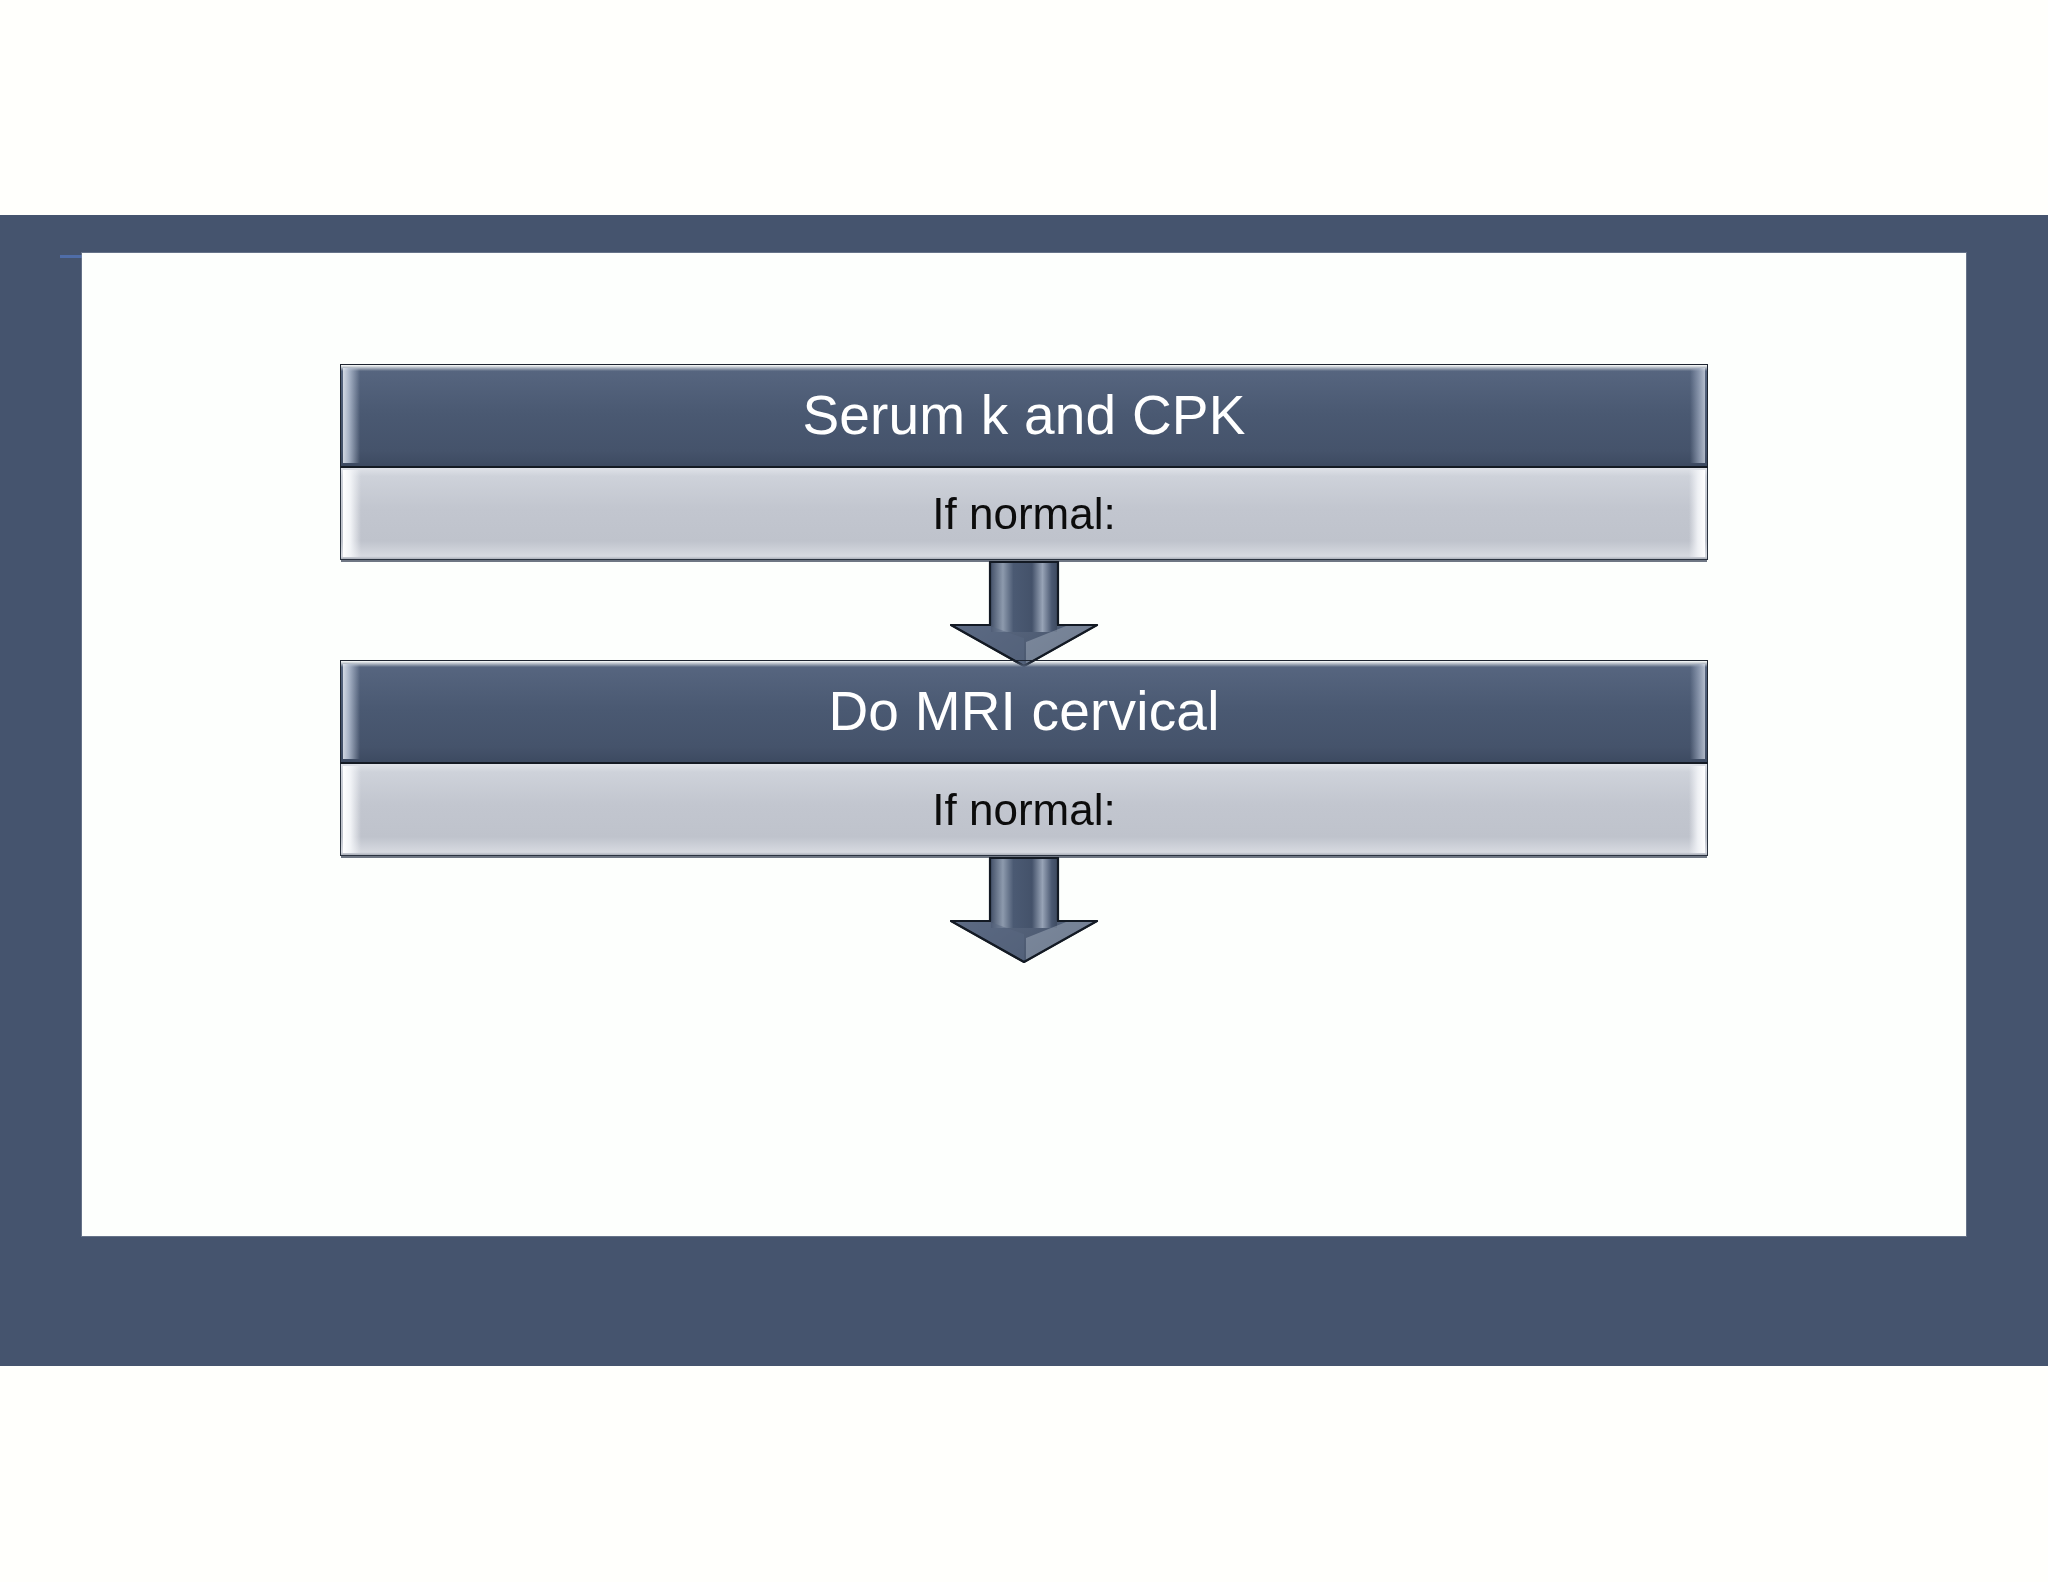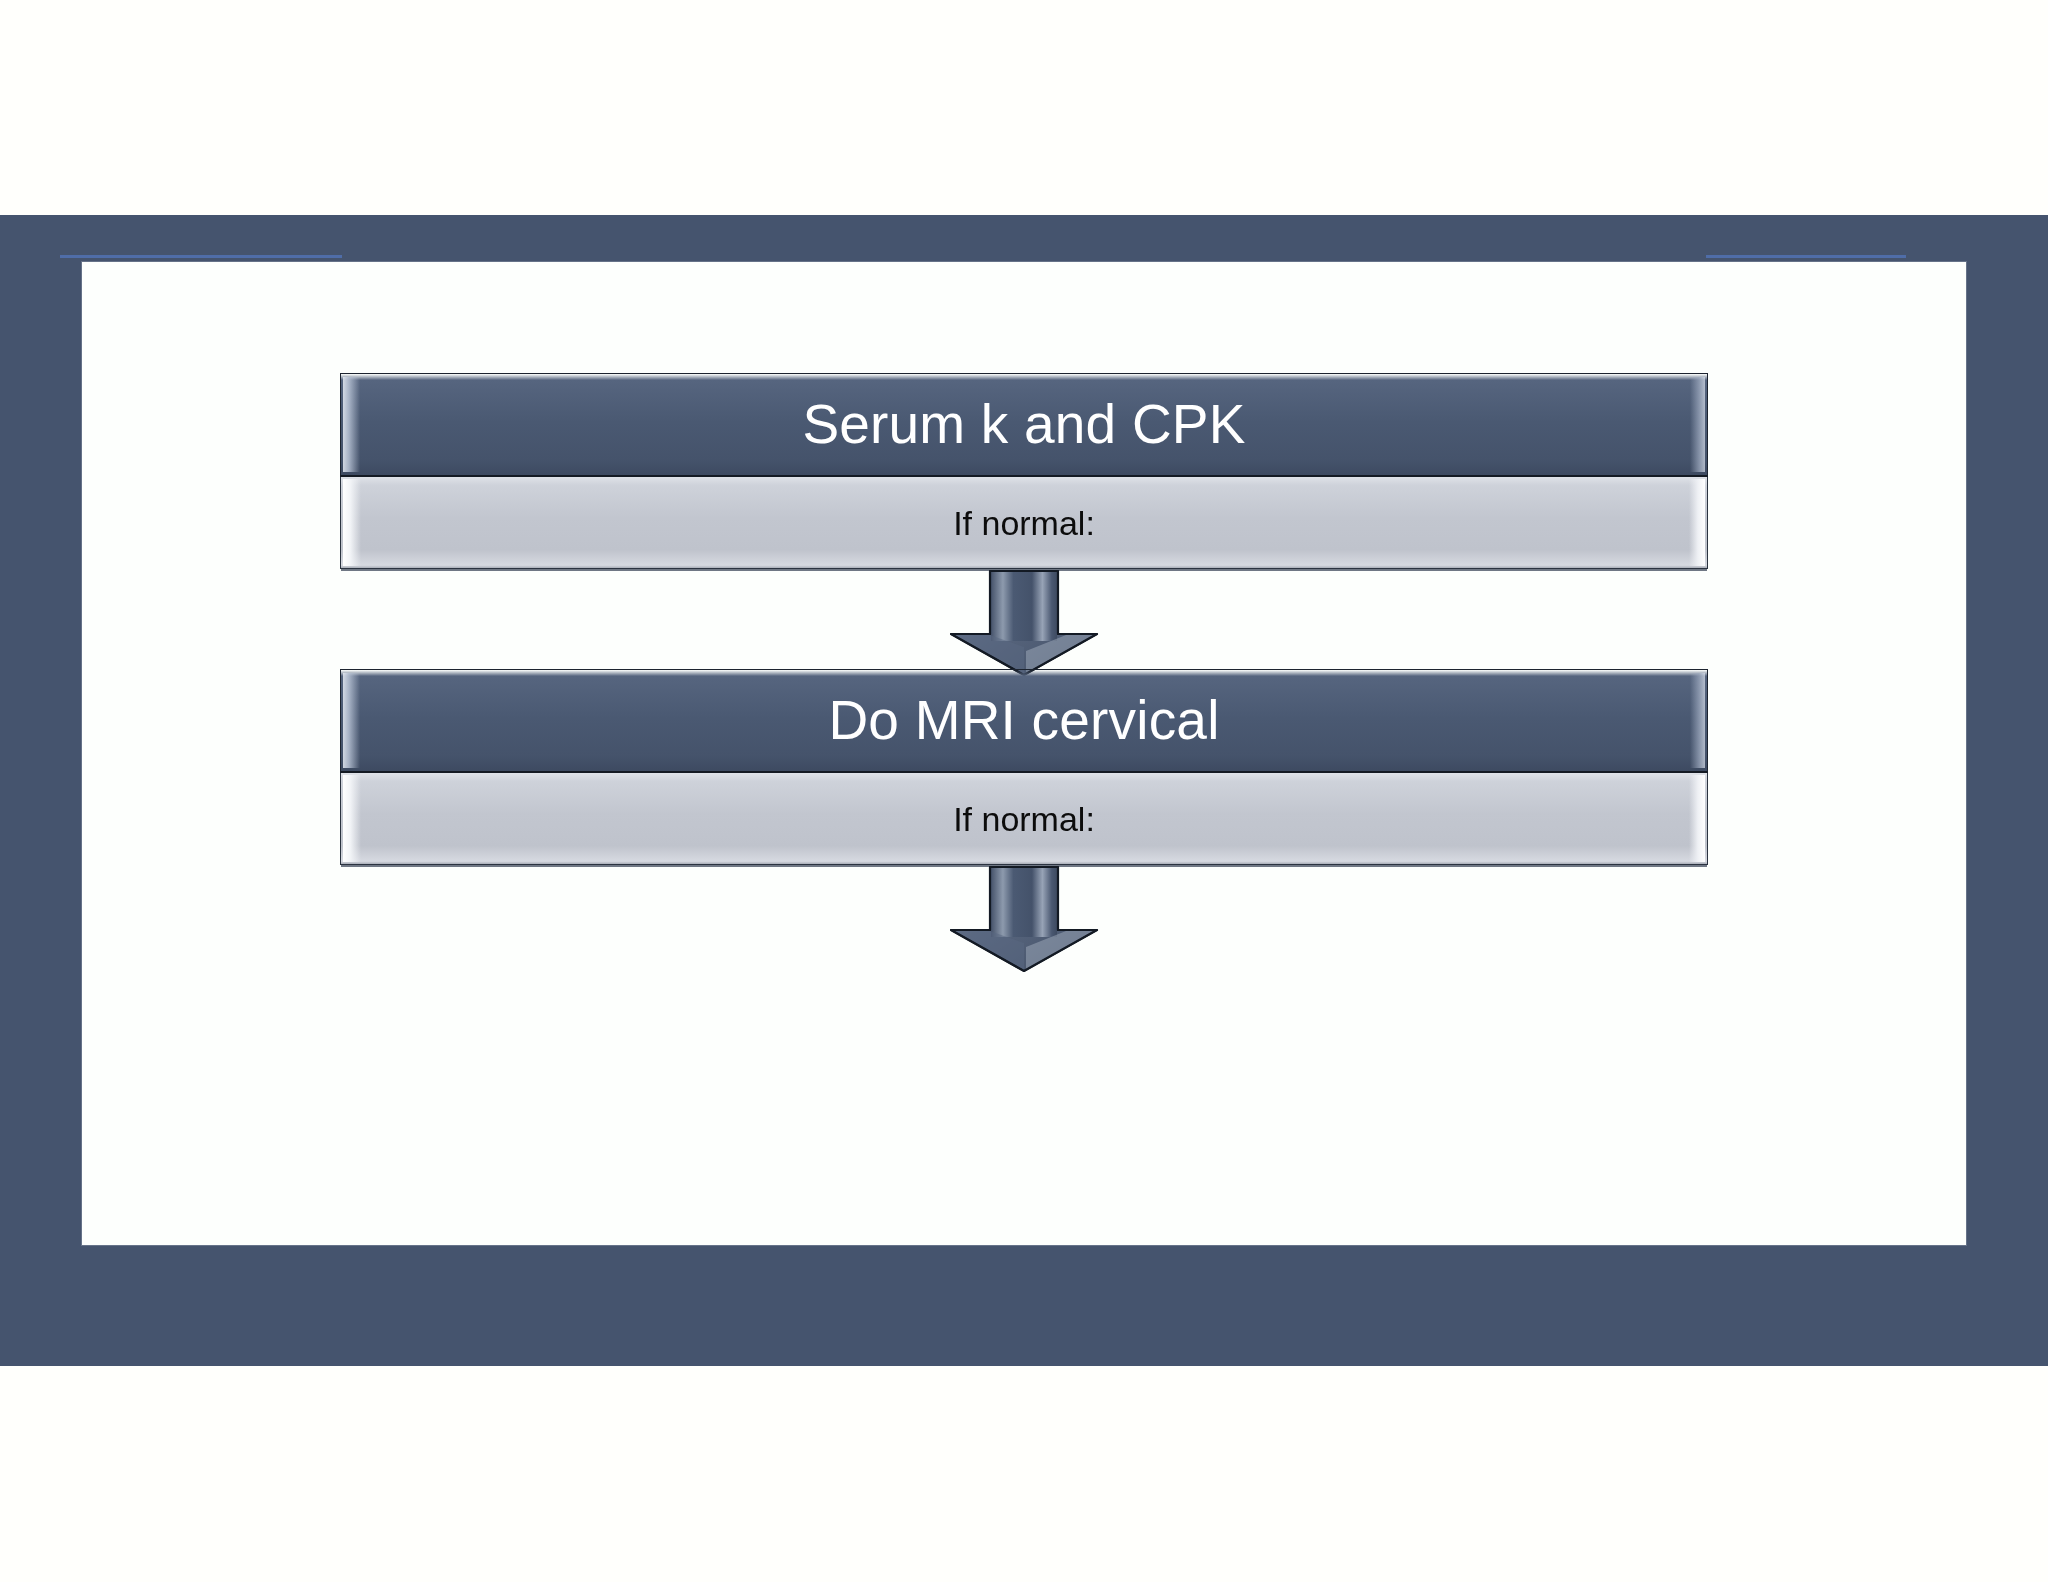--- a/index.html
+++ b/index.html
@@ -26,21 +26,21 @@
     top: 215px;
     width: 2048px;
     height: 1151px;
     background: #45546e;
   }
 
   
   #slide-canvas {
     position: absolute;
     left: 82px;
-    top: 262px;
+    top: 253px;
     width: 1884px;
     height: 983px;
     background: #fdfffd;
     box-shadow: 0 0 0 1px rgba(130,140,160,.55);
   }
 
   
   .accent-rule {
     position: absolute;
     height: 3px;
@@ -128,21 +128,21 @@
     content: "";
     position: absolute;
     right: 2px; top: 2px; bottom: 2px; width: 16px;
     background: linear-gradient(to left, #ffffff 0%, #eef0f4 45%, rgba(238,240,244,0) 100%);
     pointer-events: none;
   }
   .node-sub .node-subtitle {
     position: relative;
     z-index: 2;
     color: #0c0c0c;
-    font-size: 34px;
+    font-size: 44px;
     line-height: 1;
     font-weight: 400;
     white-space: nowrap;
   }
 
   
   .connector {
     position: relative;
     height: 100px;
     display: flex;

